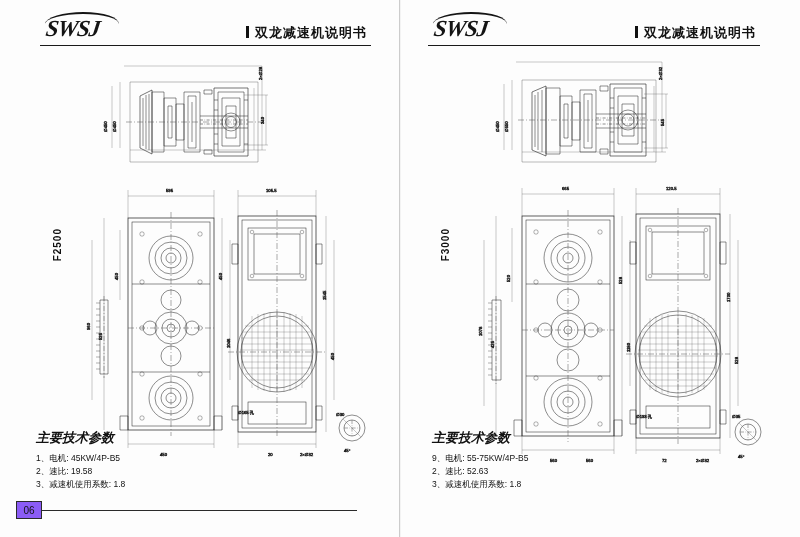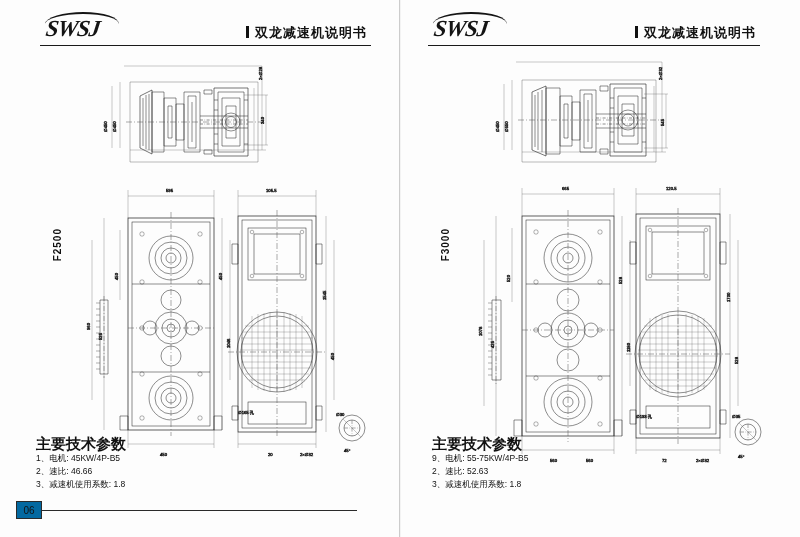--- a/index.html
+++ b/index.html
@@ -99,39 +99,40 @@
   }
   .pagenum {
     position: absolute;
     top: 0;
     width: 26px; height: 18px;
     border: 1px solid #2a2a2a;
     font-size: 10px;
     line-height: 18px;
     text-align: center;
     color: #111;
-    background: #0369a1;
+    background: #8b5cf6;
     box-sizing: border-box;
   }
   .page.left .pagenum { left: 0; }
   .page.right .pagenum { right: 0; }
 
   
   .specs {
     position: absolute;
     left: 36px;
     bottom: 46px;
     font-size: 8.5px;
     line-height: 13px;
     color: #111;
   }
   .specs .spec-title {
     font-weight: bold;
-    font-size: 15px;
-    margin-bottom: 2px;
+    font-size: 13px;
+    margin-bottom: 8px;
+    font-style: italic;
   }
 
   
   .model-tag {
     position: absolute;
     font-size: 10px;
     font-weight: bold;
     color: #111;
     writing-mode: vertical-rl;
     transform: rotate(180deg);
@@ -358,21 +359,21 @@
           <text class="cap" x="300" y="456">2×∅32</text>
           <text class="cap" x="160" y="456">450</text>
 
         </g>
       </svg>
     </div>
 
     <div class="specs">
       <div class="spec-title">主要技术参数</div>
       <div>1、电机: 45KW/4P-B5</div>
-      <div>2、速比: 46.66</div>
+      <div>2、速比: 19.58</div>
       <div>3、减速机使用系数: 1.8</div>
     </div>
 
     <div class="ftr">
       <div class="ftr-rule"></div>
       <div class="pagenum">06</div>
     </div>
   </div>
 
   <div class="page right">

